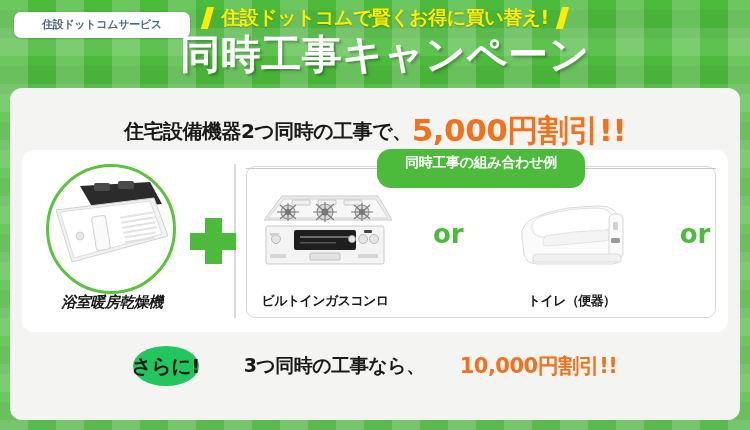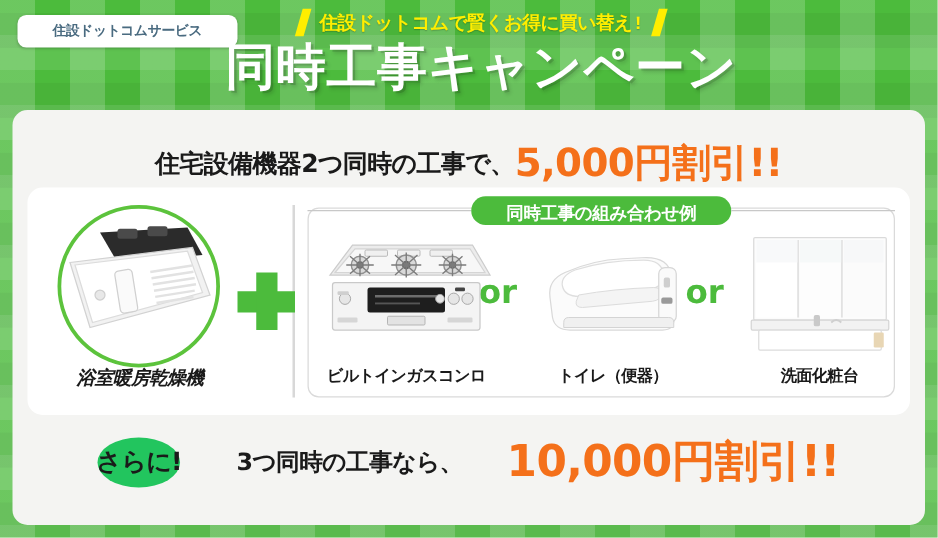--- a/index.html
+++ b/index.html
@@ -84,27 +84,26 @@
   .kicker-slash {
     display: block;
     width: 7px;
     height: 22px;
     background: #ffee00;
     flex: 0 0 auto;
   }
   .kicker-slash.left  { transform: skewX(-16deg); }
   .kicker-slash.right { transform: skewX(-16deg); }
   .kicker-text {
-    font-size: 15px;
+    font-size: 19px;
     font-weight: 700;
     color: #ffee00;
     letter-spacing: -0.5px;
     white-space: nowrap;
     text-shadow: 0 1px 1px rgba(0,0,0,0.22);
-    font-family: Liberation Mono, monospace;
   }
 
   .main-title {
     margin-top: 1px;
     font-size: 40px;
     line-height: 46px;
     font-weight: 700;
     color: #ffffff;
     letter-spacing: 0.5px;
     white-space: nowrap;
@@ -275,21 +274,21 @@
     height: 1px;
     background: #c8c8c8;
   }
   .combo-pill {
     flex: 0 0 auto;
     background: #4cbb3c;
     color: #ffffff;
     font-size: 14px;
     font-weight: 700;
     letter-spacing: -0.3px;
-    padding: 5px 28px 0;
+    padding: 5px 28px 16px;
     border-radius: 14px;
     white-space: nowrap;
   }
 
   .combo-items {
     position: absolute;
     left: 228px;
     top: 36px;
     width: 462px;
     height: 128px;
@@ -357,21 +356,21 @@
     letter-spacing: -0.5px;
   }
   .footer-lead {
     font-size: 19px;
     font-weight: 700;
     color: #1a1a1a;
     letter-spacing: -0.5px;
     margin-left: 31px;
   }
   .footer-amount {
-    font-size: 35px;
+    font-size: 21px;
     font-weight: 700;
     color: #f4701a;
     letter-spacing: -0.5px;
     margin-left: 21px;
   }
 </style>
 </head>
 <body>
 
 <div class="banner">
@@ -499,39 +498,20 @@
             <rect x="112" y="28" width="14" height="44" rx="5" fill="#fafafa" stroke="#d6d6d6" stroke-width="1"></rect>
             <rect x="116" y="36" width="5" height="8" rx="1.5" fill="#cfcfcf"></rect>
             <rect x="114" y="52" width="9" height="5" rx="1.5" fill="#9a9a9a"></rect>
             <path fill="#f0f0f0" stroke="#d4d4d4" stroke-width="0.8" d="M40,68 l80,0 q4,0 4,4 l0,4 l-88,0 l0,-4 q0,-4 4,-4 z"></path>
           </svg>
           <div class="caption">トイレ（便器）</div>
         </div>
 
         <div class="or-sep">or</div>
 
-        <div class="combo-item">
-          <svg class="thumb" viewBox="0 0 150 96">
-            <rect x="22" y="4" width="106" height="66" rx="1" fill="#fcfcfc" stroke="#dadada" stroke-width="1"></rect>
-            <rect x="24" y="6" width="33" height="62" fill="#ffffff"></rect>
-            <rect x="59" y="6" width="33" height="62" fill="#fdfdfd"></rect>
-            <rect x="94" y="6" width="32" height="62" fill="#fbfbfb"></rect>
-            <line x1="57.5" y1="6" x2="57.5" y2="68" stroke="#e2e2e2" stroke-width="1.5"></line>
-            <line x1="92.5" y1="6" x2="92.5" y2="68" stroke="#e2e2e2" stroke-width="1.5"></line>
-            <rect x="24" y="6" width="33" height="18" fill="#f6f8f9" opacity="0.8"></rect>
-            <rect x="59" y="6" width="33" height="18" fill="#f4f7f8" opacity="0.8"></rect>
-            <rect x="94" y="6" width="32" height="18" fill="#f6f8f9" opacity="0.8"></rect>
-            <rect x="20" y="70" width="110" height="8" rx="1" fill="#f2f2f2" stroke="#d5d5d5" stroke-width="1"></rect>
-            <rect x="26" y="78" width="98" height="16" rx="1" fill="#ffffff" stroke="#dcdcdc" stroke-width="1"></rect>
-            <rect x="70" y="66" width="5" height="9" rx="1.5" fill="#c9c9c9"></rect>
-            <path d="M84,72 q4,-4 8,0" stroke="#cfcfcf" stroke-width="1.5" fill="none"></path>
-            <rect x="118" y="80" width="8" height="12" rx="1" fill="#e8d6b4"></rect>
-          </svg>
-          <div class="caption">洗面化粧台</div>
-        </div>
 
       </div>
     </div>
 
     <div class="footer-row">
       <div class="sarani-badge">さらに!</div>
       <span class="footer-lead">3つ同時の工事なら、</span>
       <span class="footer-amount">10,000円割引!!</span>
     </div>
 

